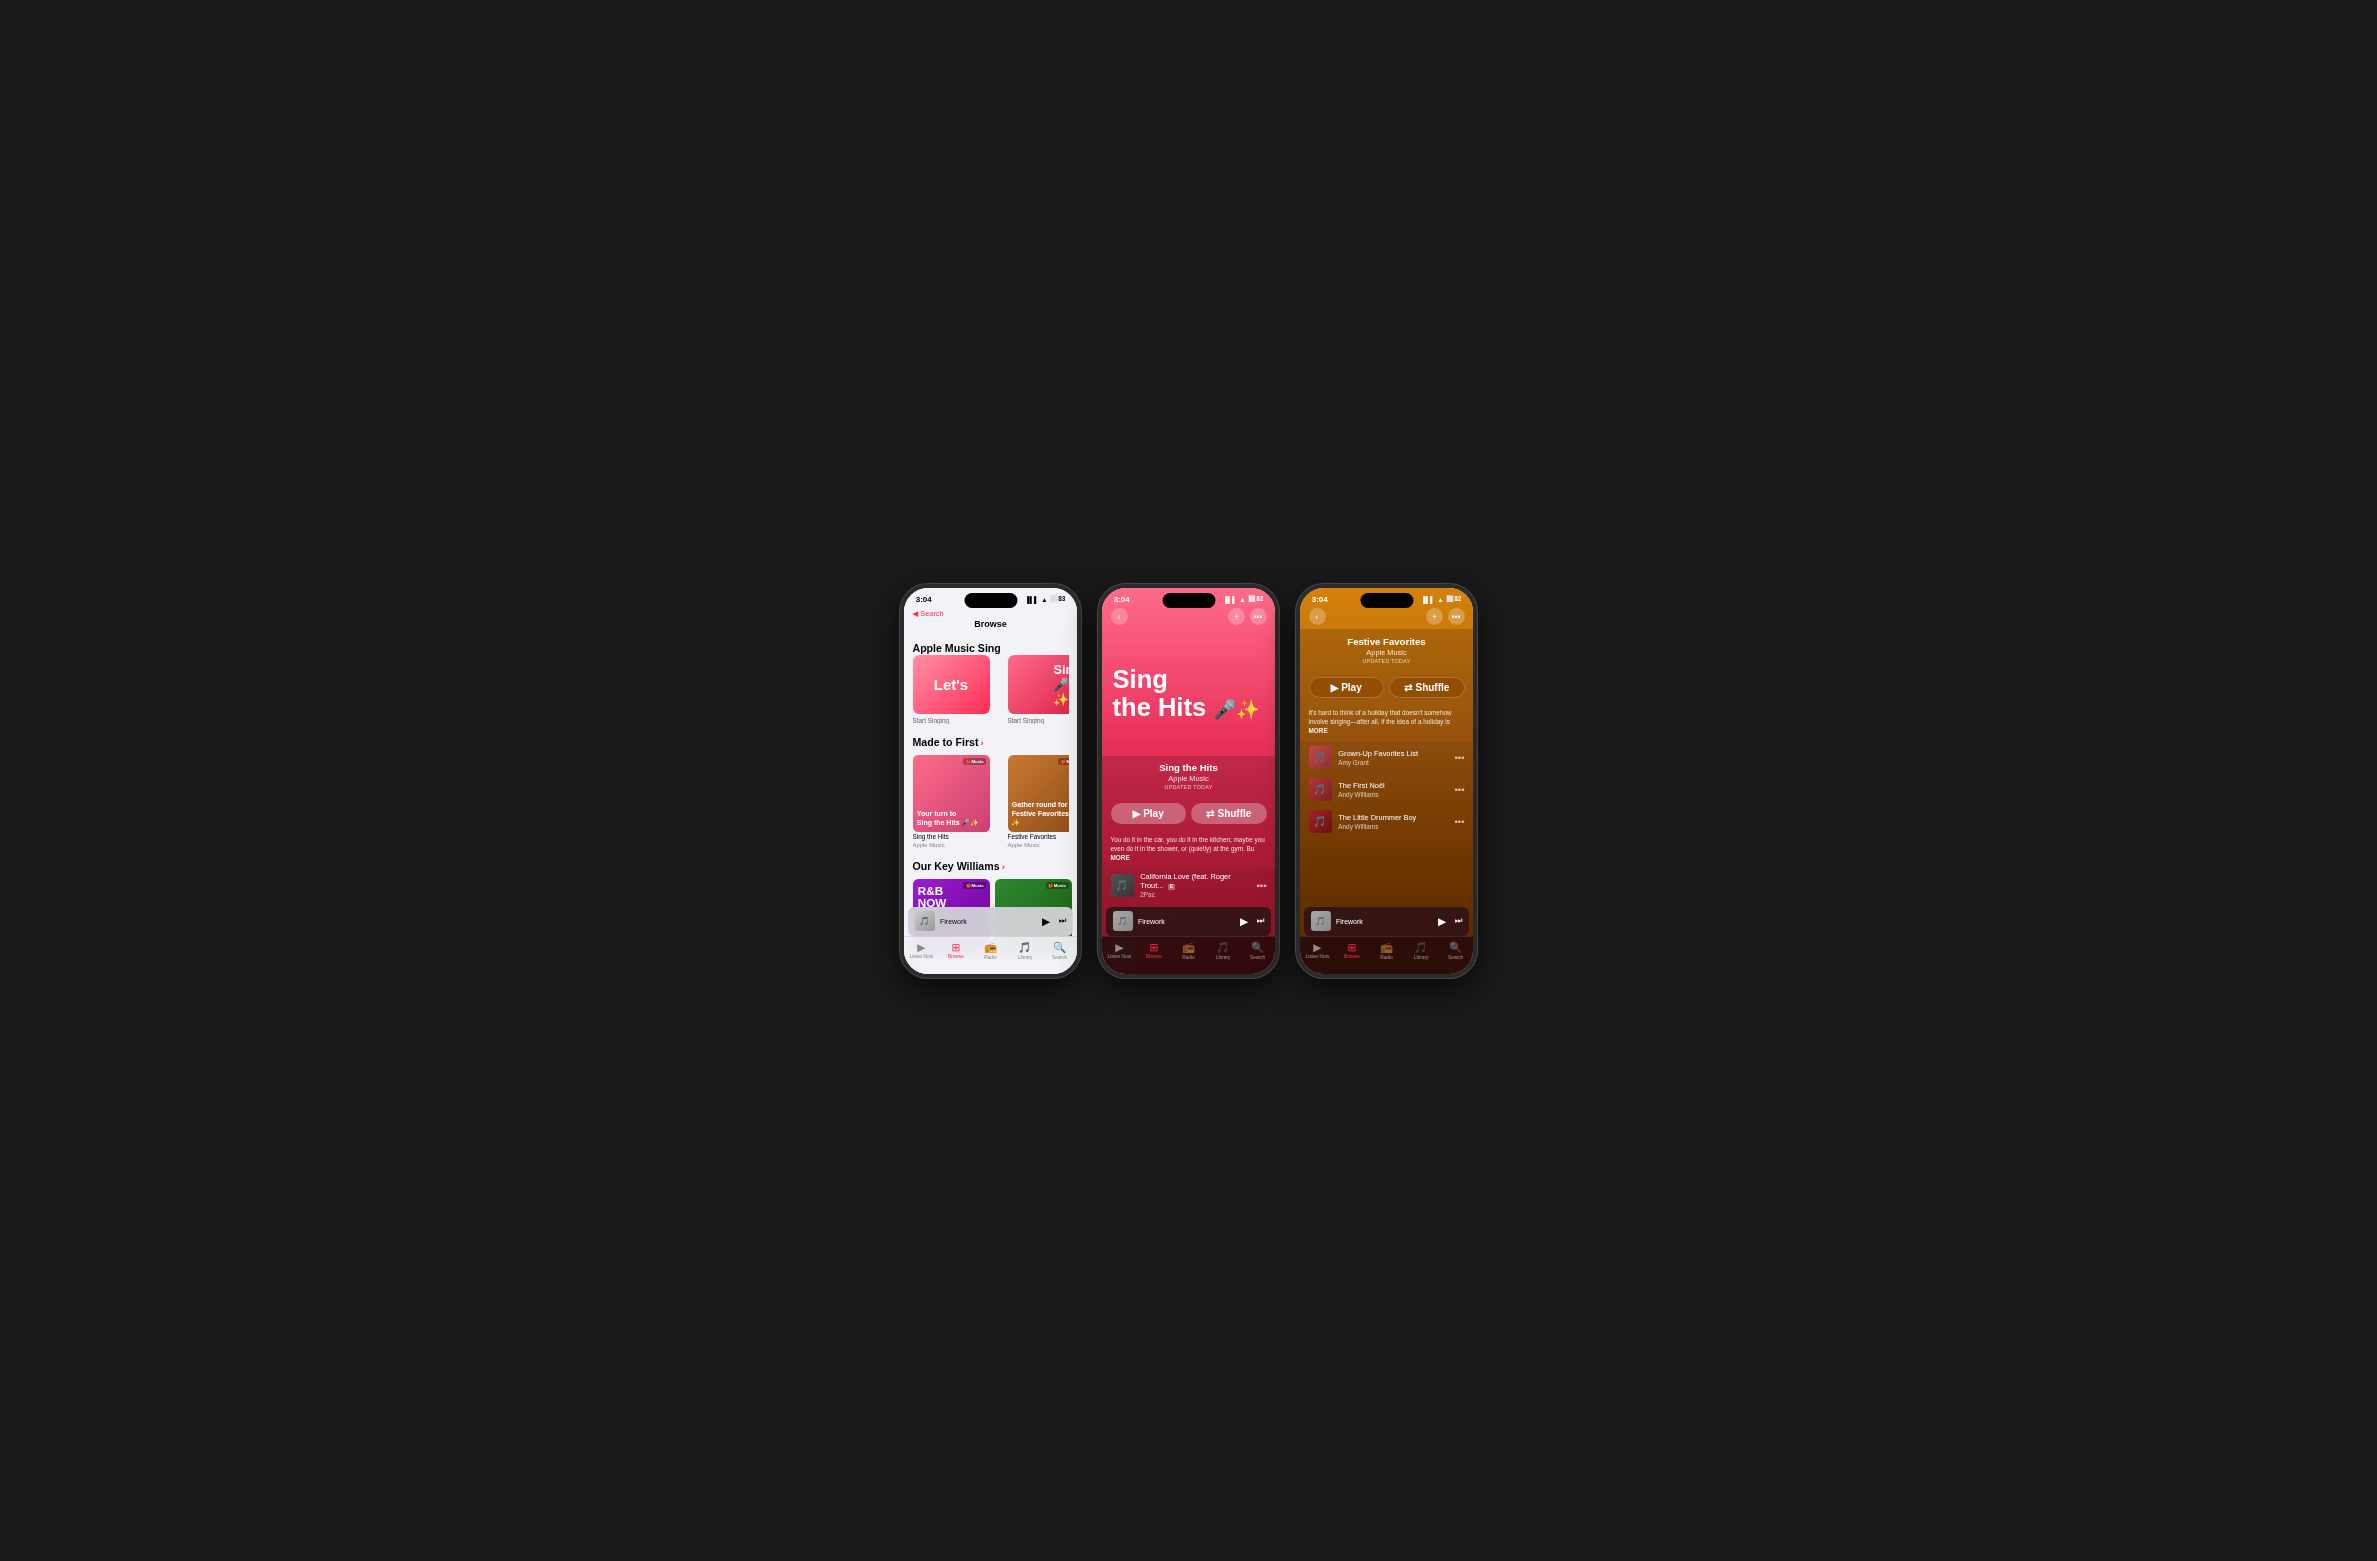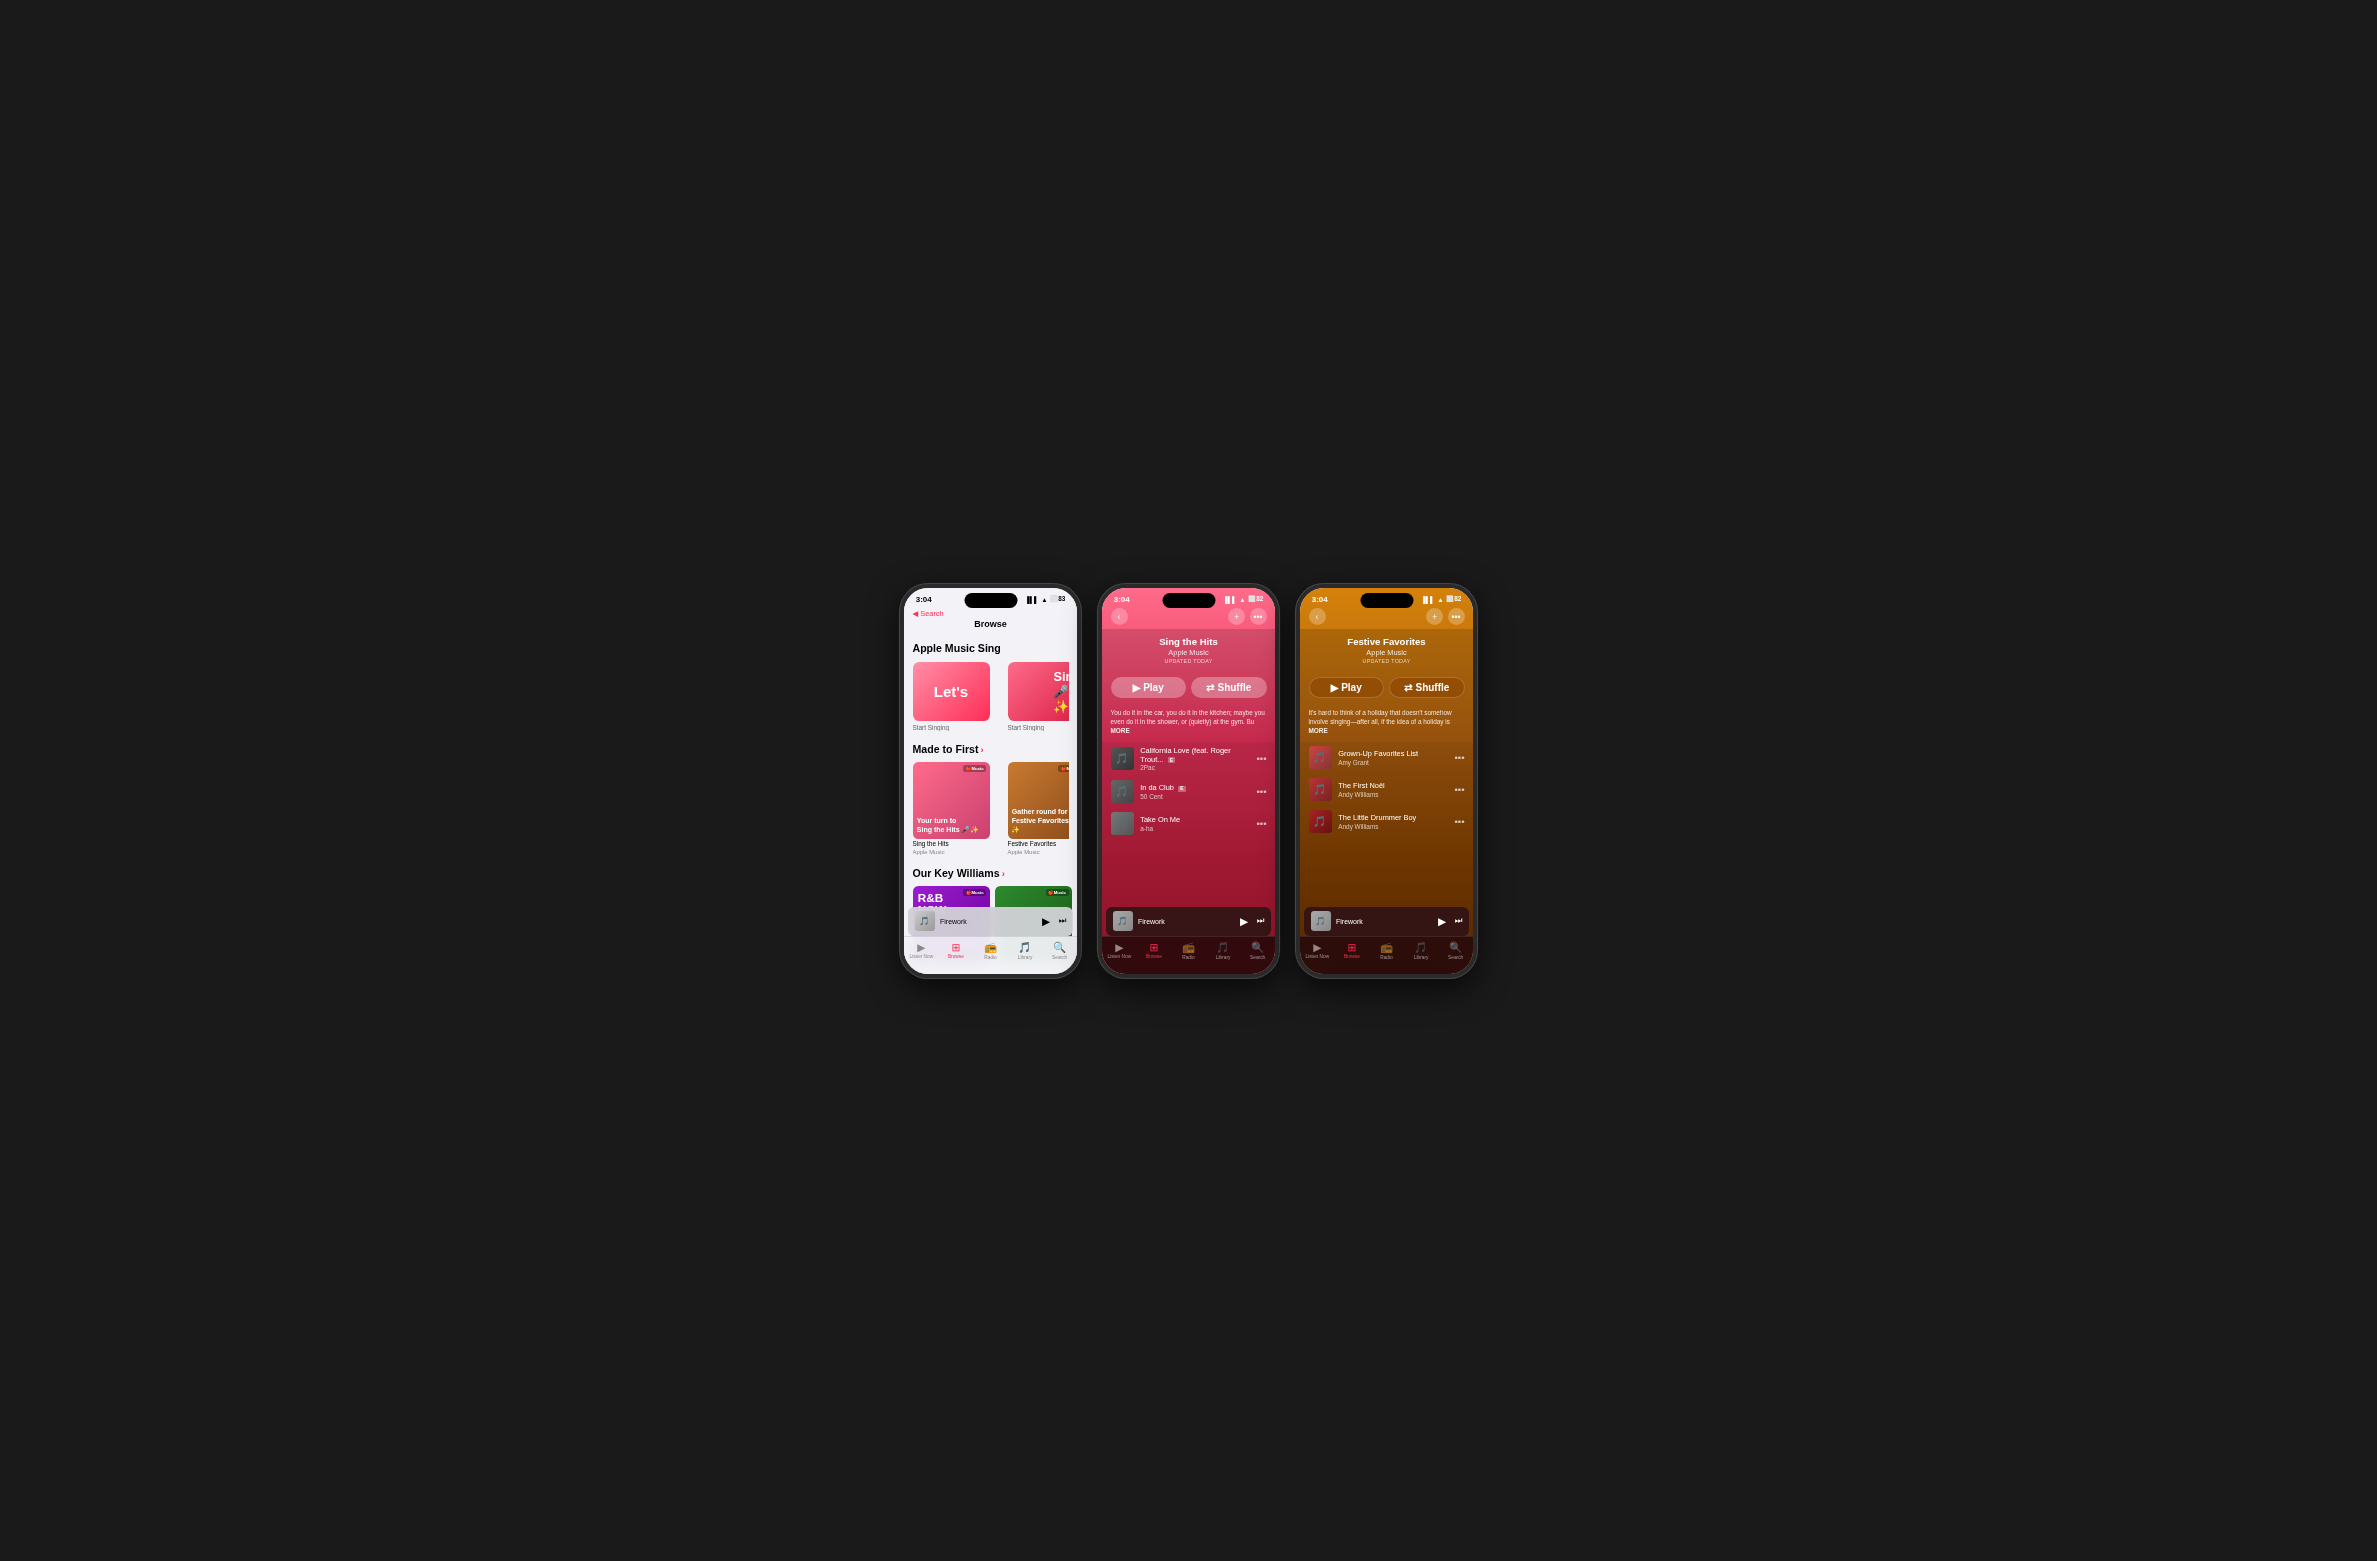--- a/index.html
+++ b/index.html
@@ -94,21 +94,21 @@
     }
 
     .browse-section {
       padding: 8.5px 8.5px 4.3px;
     }
 
     .section-title {
       font-size: 10.6px;
       font-weight: 700;
       color: #000;
-      margin-bottom: 8px;
+      margin-bottom: 1px;
     }
 
     .section-title-row {
       display: flex;
       align-items: center;
       gap: 2.1px;
       margin-bottom: 6.4px;
     }
 
     .section-title-row .title { font-size: 10.6px; font-weight: 700; color: #000; }
@@ -587,20 +587,23 @@
     </div>
 
     <div class="playlist-header">
       <div class="header-btn">‹</div>
       <div style="display:flex;gap:4.3px;">
         <div class="header-btn">+</div>
         <div class="header-btn">•••</div>
       </div>
     </div>
 
+    <div class="playlist-hero">
+      <div class="playlist-hero-title">Sing<br>the Hits <span class="mic-icon">🎤✨</span></div>
+    </div>
 
     <div class="playlist-info">
       <div class="playlist-name">Sing the Hits</div>
       <div class="playlist-by">Apple Music</div>
       <div class="playlist-updated">UPDATED TODAY</div>
     </div>
 
     <div class="playlist-actions">
       <div class="action-btn play">▶  Play</div>
       <div class="action-btn shuffle">⇄  Shuffle</div>

